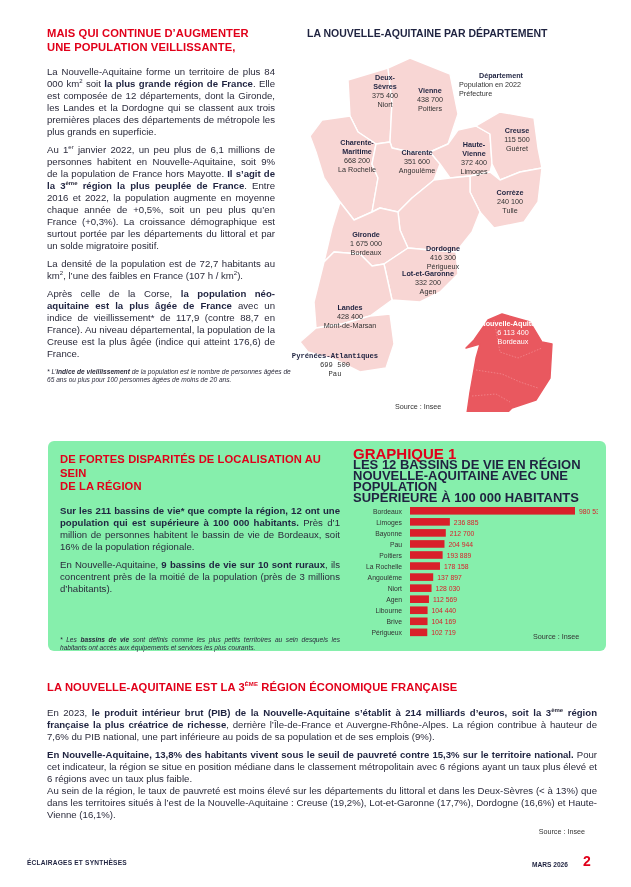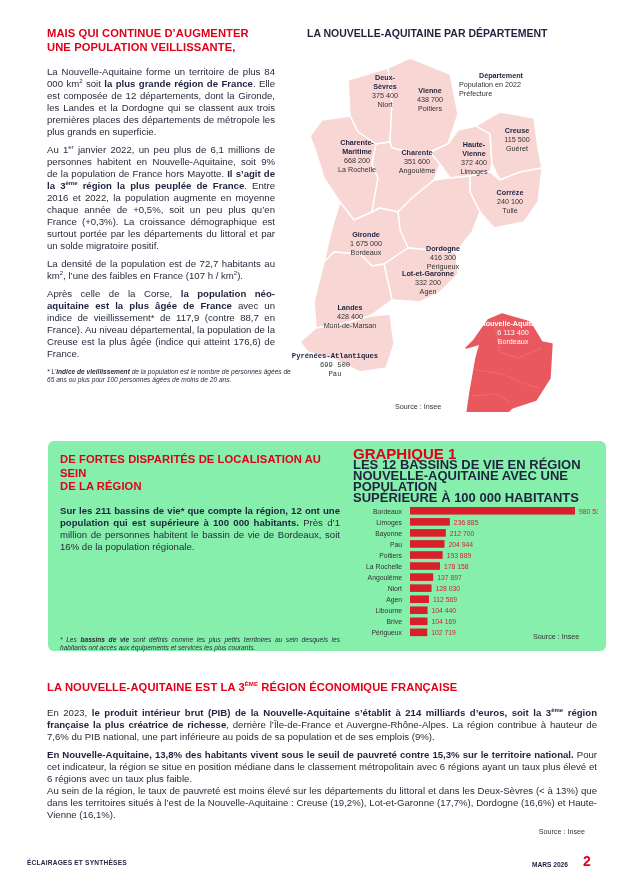--- a/index.html
+++ b/index.html
@@ -195,20 +195,23 @@
 </div>
 
 <div id="panel">
   <div id="s2">
     <div class="h-sec">
       <div>DE FORTES DISPARITÉS DE LOCALISATION AU SEIN</div>
       <div>DE LA RÉGION</div>
     </div>
     <p class="p">
       <b>Sur les 211 bassins de vie* que compte la région, 12 ont une population qui est supérieure à 100 000 habitants.</b><span> Près d’1 million de personnes habitent le bassin de vie de Bordeaux, soit 16% de la population régionale.</span>
+    </p>
+    <p class="p">
+      <span>En Nouvelle-Aquitaine, </span><b>9 bassins de vie sur 10 sont ruraux</b><span>, ils concentrent près de la moitié de la population (près de 3 millions d’habitants).</span>
     </p>
     <p class="note">
       <span>* Les </span><b>bassins de vie</b><span> sont définis comme les plus petits territoires au sein desquels les habitants ont accès aux équipements et services les plus courants.</span>
     </p>
   </div>
 
   <div id="chart">
     <div class="ch-t1">GRAPHIQUE 1</div>
     <div class="ch-t2">
       <div>LES 12 BASSINS DE VIE EN RÉGION</div>

